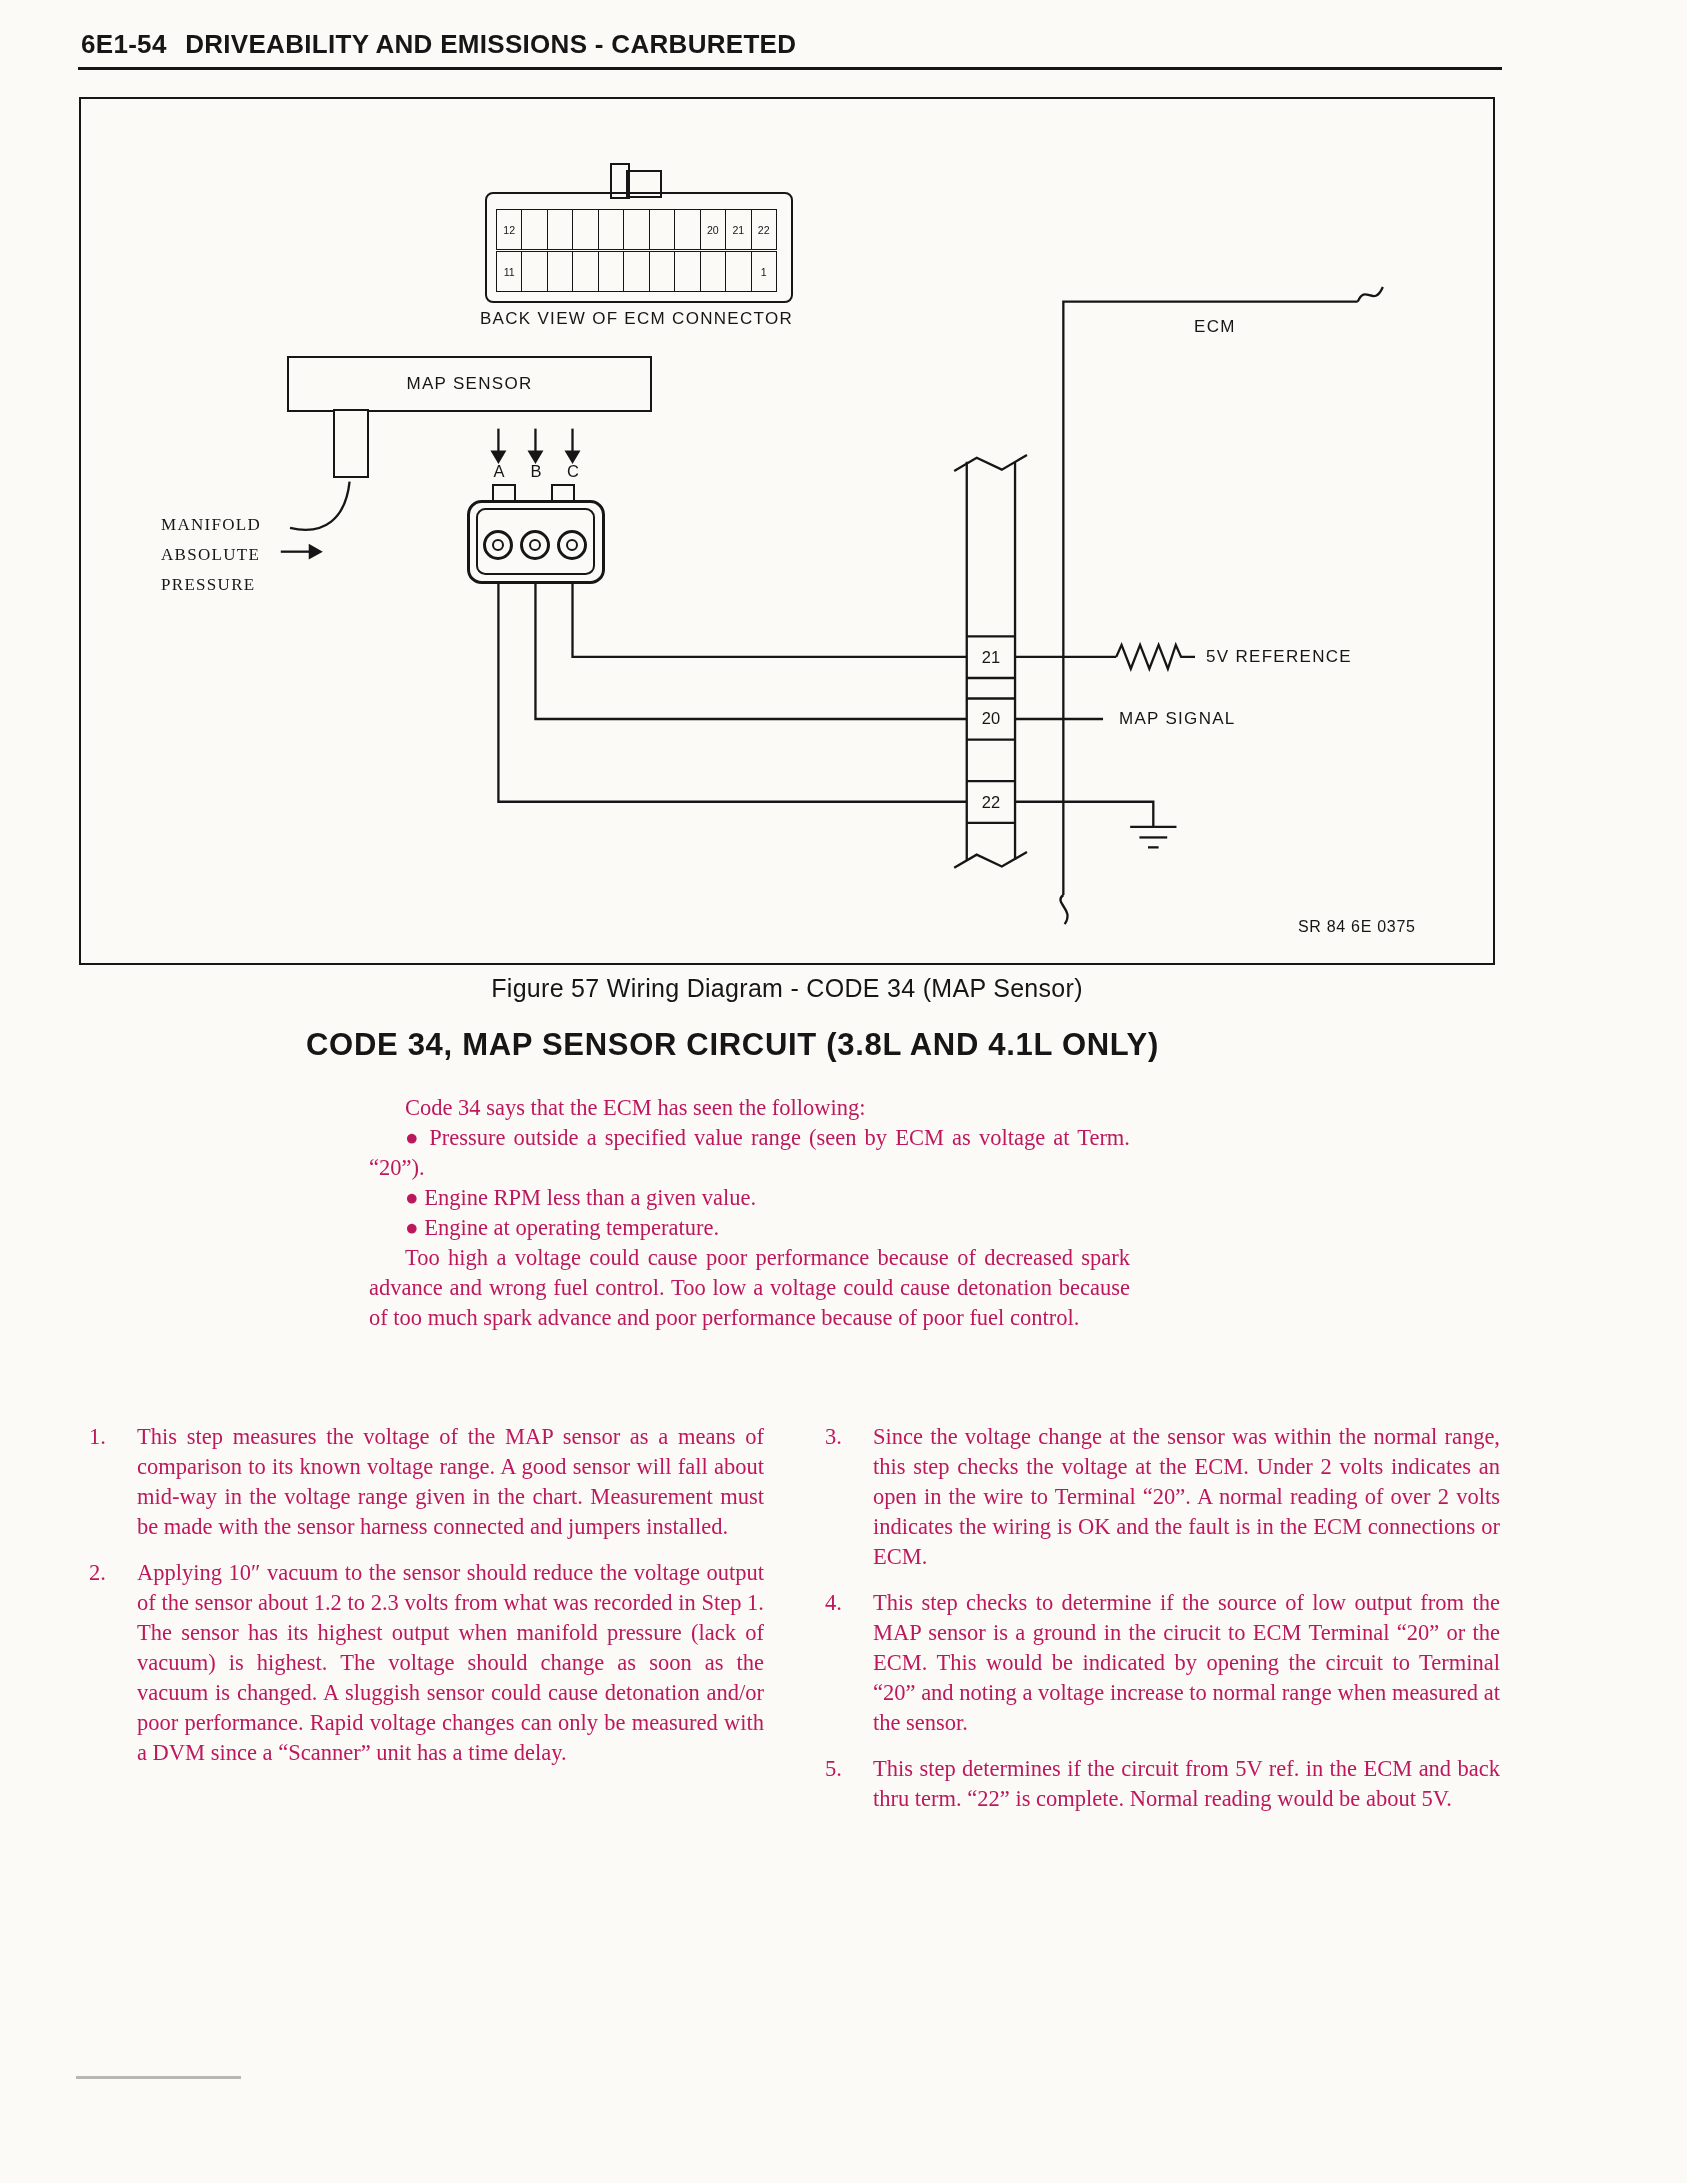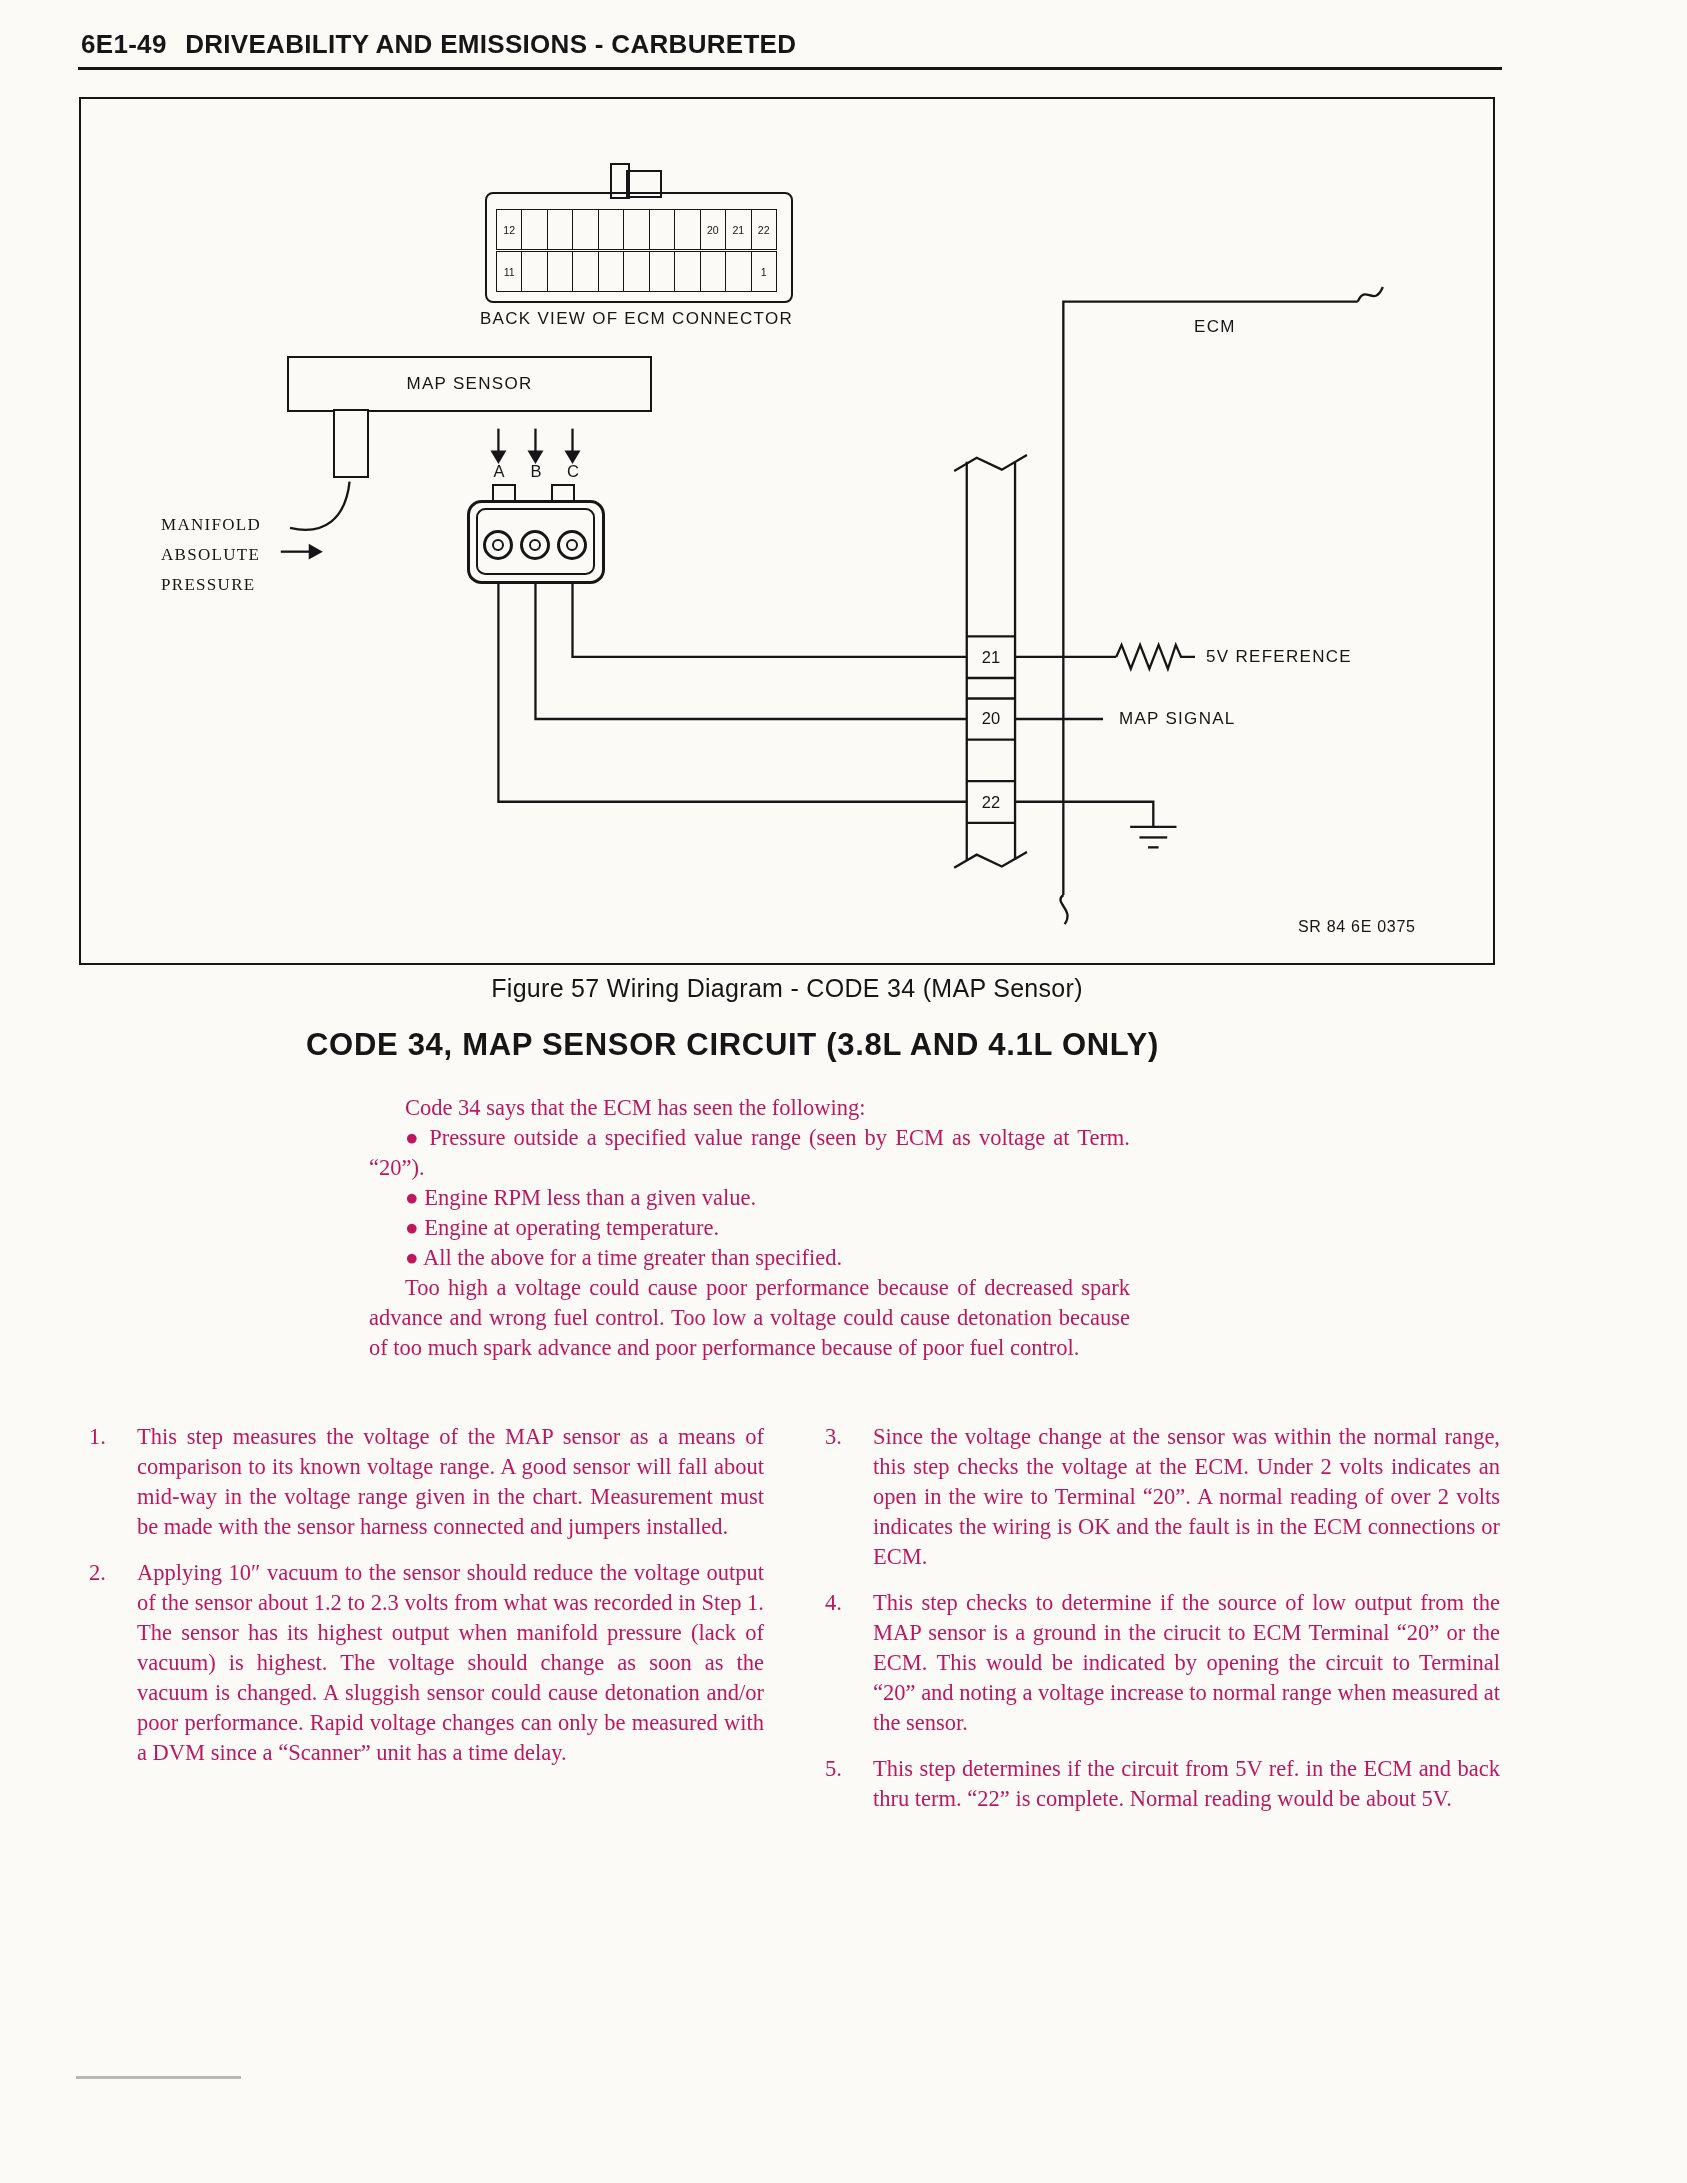--- a/index.html
+++ b/index.html
@@ -75,21 +75,21 @@
   .step{display:flex;margin-bottom:16px;}
   .step .num{width:48px;flex:0 0 48px;text-align:left;}
   .step .txt{flex:1;}
 
   .bottom-smudge{left:76px;top:2076px;width:165px;height:3.3px;background:#b9b7b2;}
 </style>
 </head>
 <body>
 
 <div class="abs page-header">
-  <span class="code">6E1-49</span><span>DRIVEABILITY AND EMISSIONS - CARBURETED</span>
+  <span class="code">6E1-54</span><span>DRIVEABILITY AND EMISSIONS - CARBURETED</span>
 </div>
 <div class="abs header-rule"></div>
 
 <div class="abs figure-box">
 
   <svg class="abs" style="left:0;top:0;" width="1411" height="863" viewBox="0 0 2133 1304">
     <g stroke="#161616" stroke-width="3.5" fill="none">
 
       <line x1="631" y1="498" x2="631" y2="534"></line>
       <line x1="687" y1="498" x2="687" y2="534"></line>
@@ -206,21 +206,20 @@
 
 <div class="abs figure-caption">Figure 57 Wiring Diagram - CODE 34 (MAP Sensor)</div>
 
 <div class="abs section-title">CODE 34, MAP SENSOR CIRCUIT (3.8L AND 4.1L ONLY)</div>
 
 <div class="abs serif intro">
   <p>Code 34 says that the ECM has seen the following:</p>
   <p>● Pressure outside a specified value range (seen by ECM as voltage at Term. “20”).</p>
   <p>● Engine RPM less than a given value.</p>
   <p>● Engine at operating temperature.</p>
-  <p>● All the above for a time greater than specified.</p>
   <p>Too high a voltage could cause poor performance because of decreased spark advance and wrong fuel control. Too low a voltage could cause detonation because of too much spark advance and poor performance because of poor fuel control.</p>
 </div>
 
 <div class="abs serif steps-col col-left">
   <div class="step">
     <div class="num">1.</div>
     <div class="txt">This step measures the voltage of the MAP sensor as a means of comparison to its known voltage range. A good sensor will fall about mid-way in the voltage range given in the chart. Measurement must be made with the sensor harness connected and jumpers installed.</div>
   </div>
   <div class="step">
     <div class="num">2.</div>

